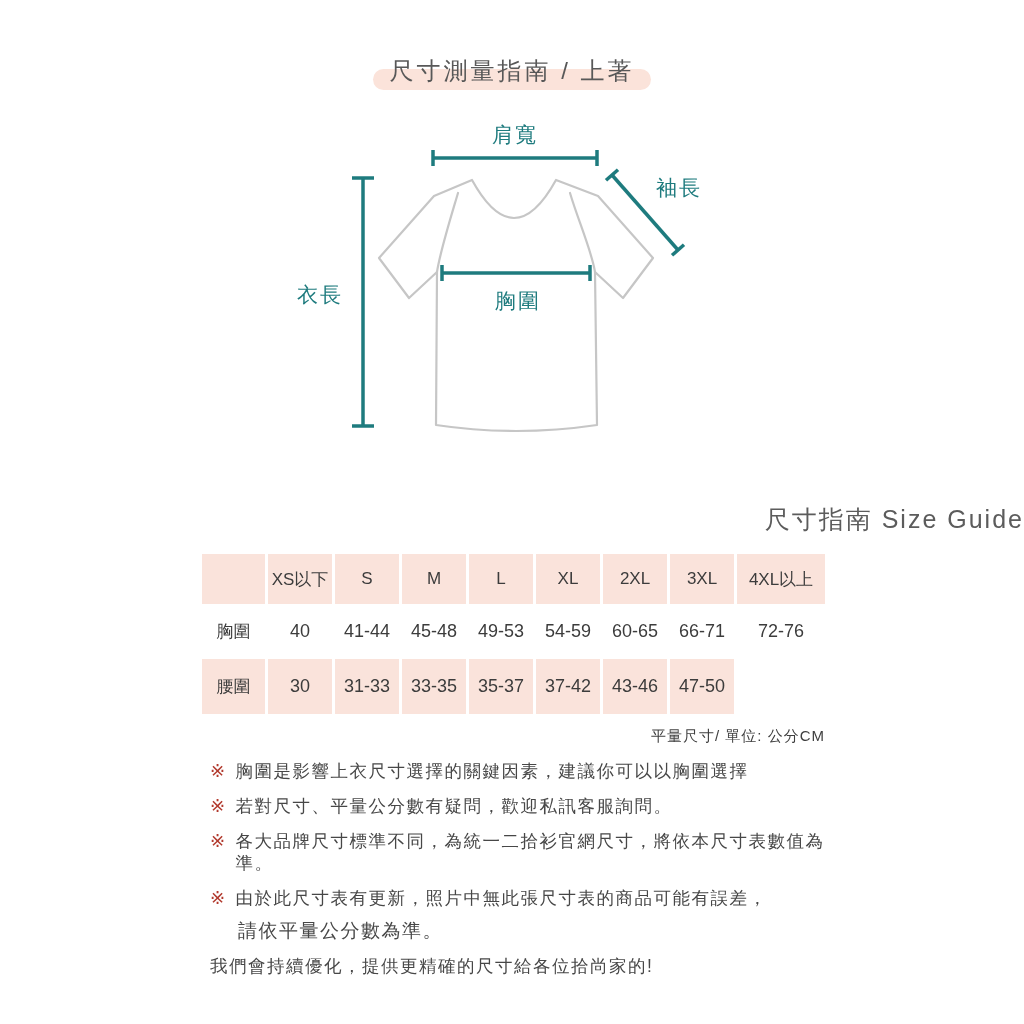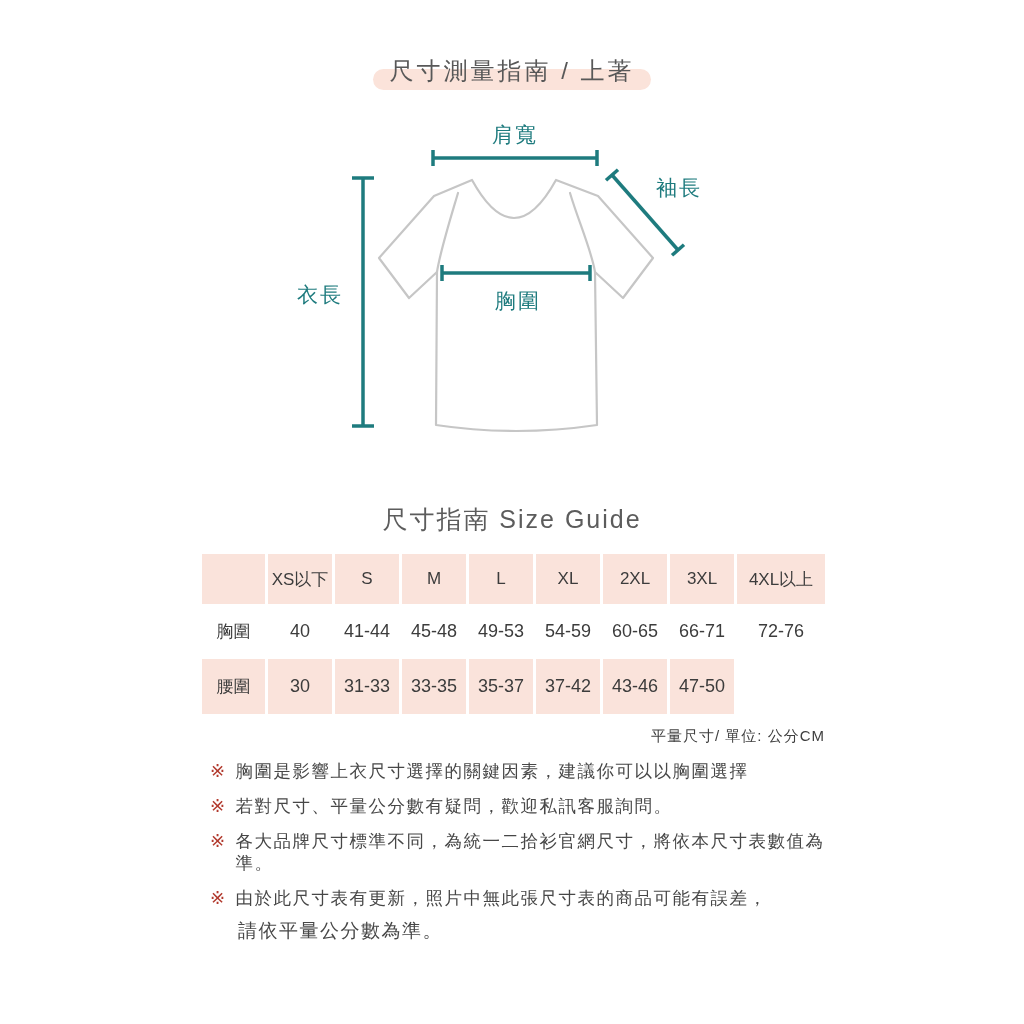--- a/index.html
+++ b/index.html
@@ -48,21 +48,21 @@
   .measure-label {
     font-size: 21px;
     letter-spacing: 2px;
     font-weight: 500;
   }
 
   
   .guide-title {
     position: absolute;
     top: 503px; left: 0; right: 0;
-    text-align: center;
+    text-align: right;
     font-size: 25px;
     letter-spacing: 2px;
     color: #5c5c5c;
     font-weight: 500;
   }
 
   
   .size-table {
     position: absolute;
     left: 202px; top: 554px;
@@ -229,15 +229,16 @@
     </div>
     <div class="note-line">
       <span class="note-mark">※</span>
       <span>各大品牌尺寸標準不同，為統一二拾衫官網尺寸，將依本尺寸表數值為準。</span>
     </div>
     <div class="note-line">
       <span class="note-mark">※</span>
       <span>由於此尺寸表有更新，照片中無此張尺寸表的商品可能有誤差，</span>
     </div>
     <div class="note-continuation">請依平量公分數為準。</div>
+    <div class="note-footer">我們會持續優化，提供更精確的尺寸給各位拾尚家的!</div>
   </div>
 
 </div>
 
 </body></html>

